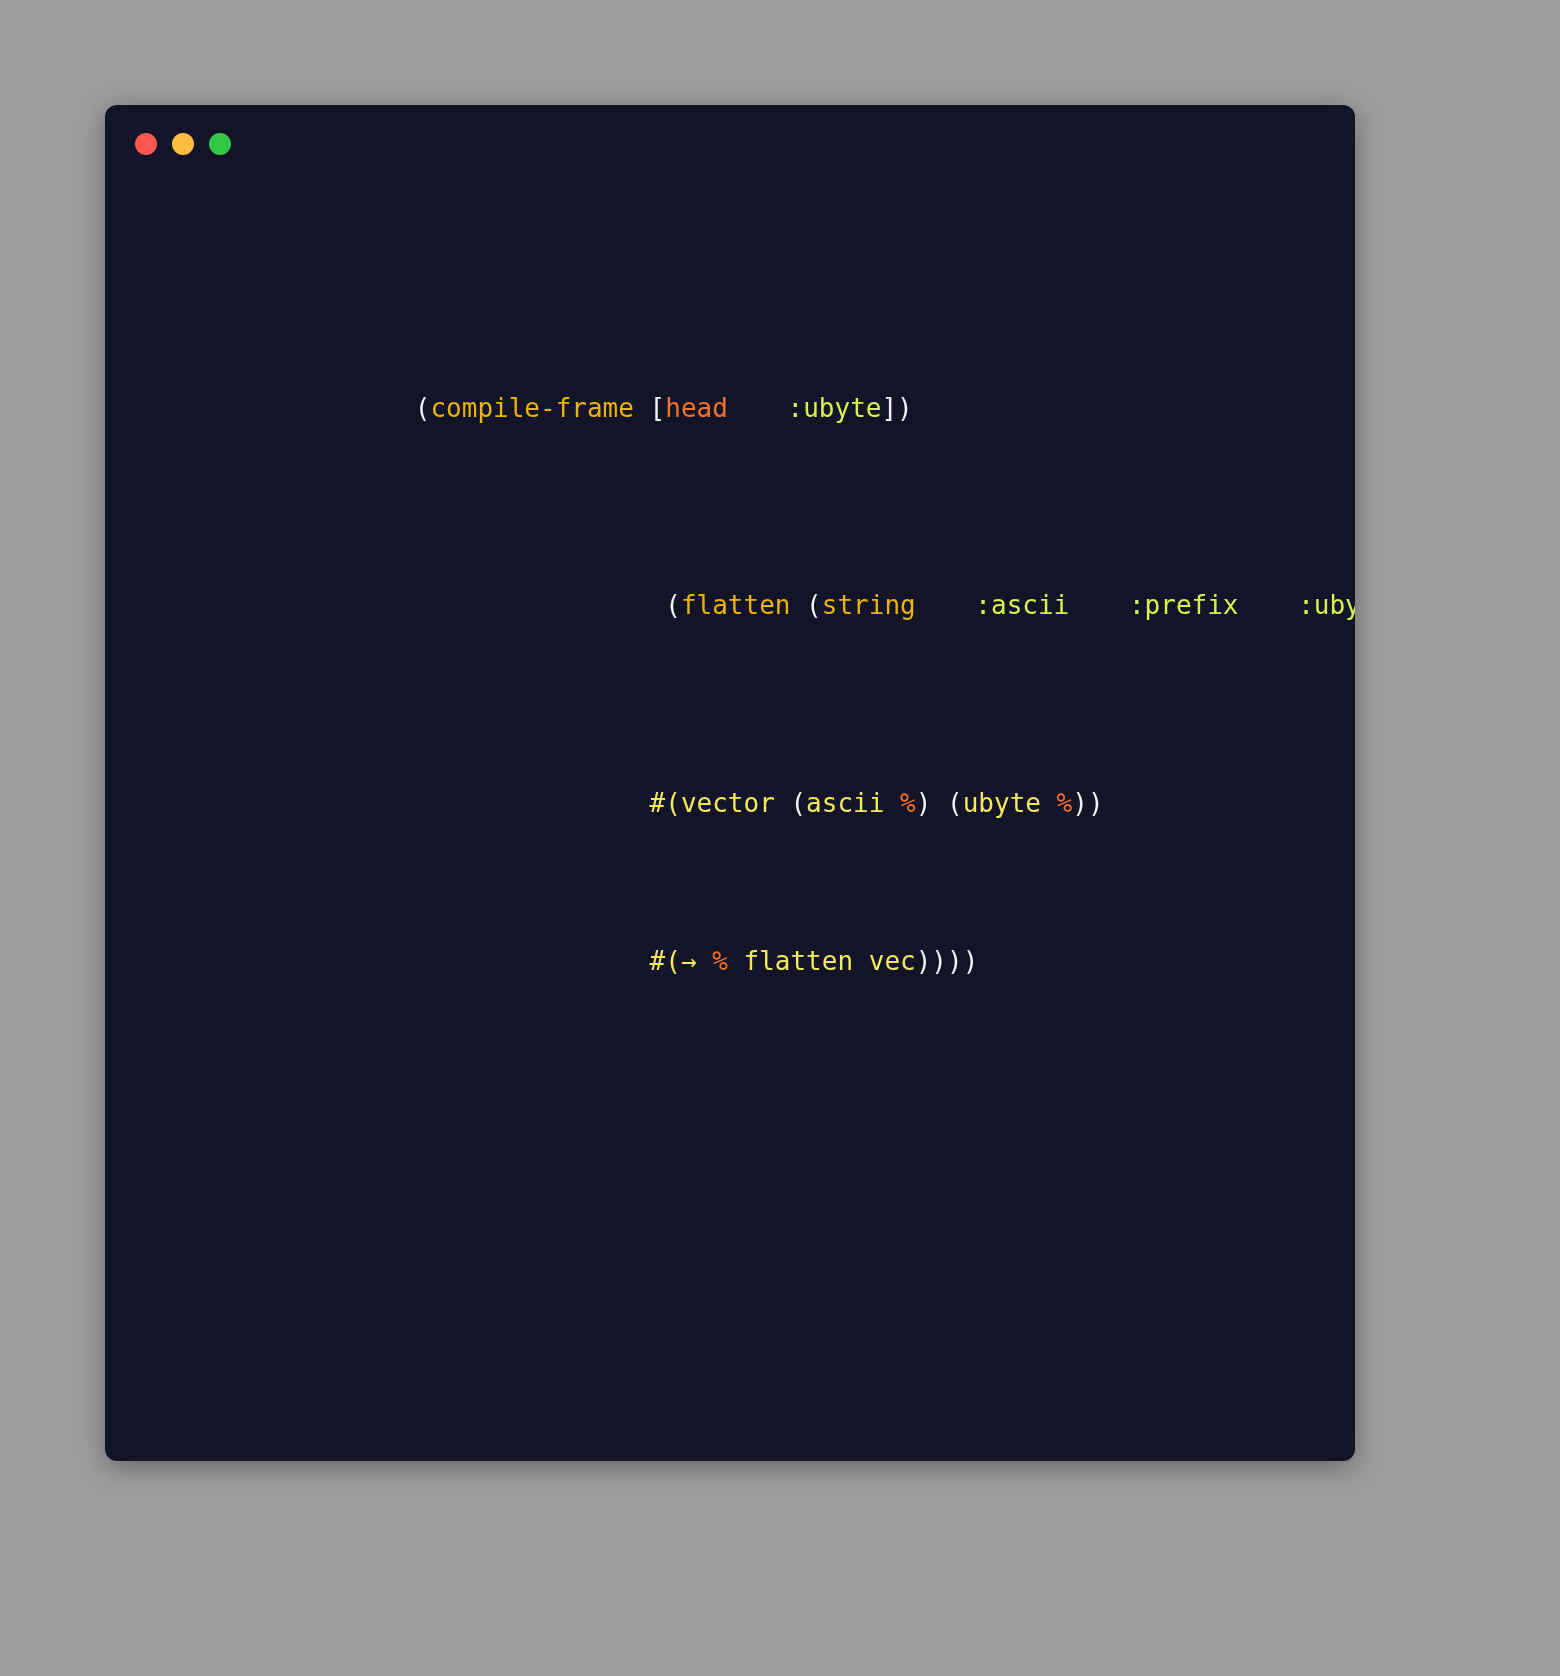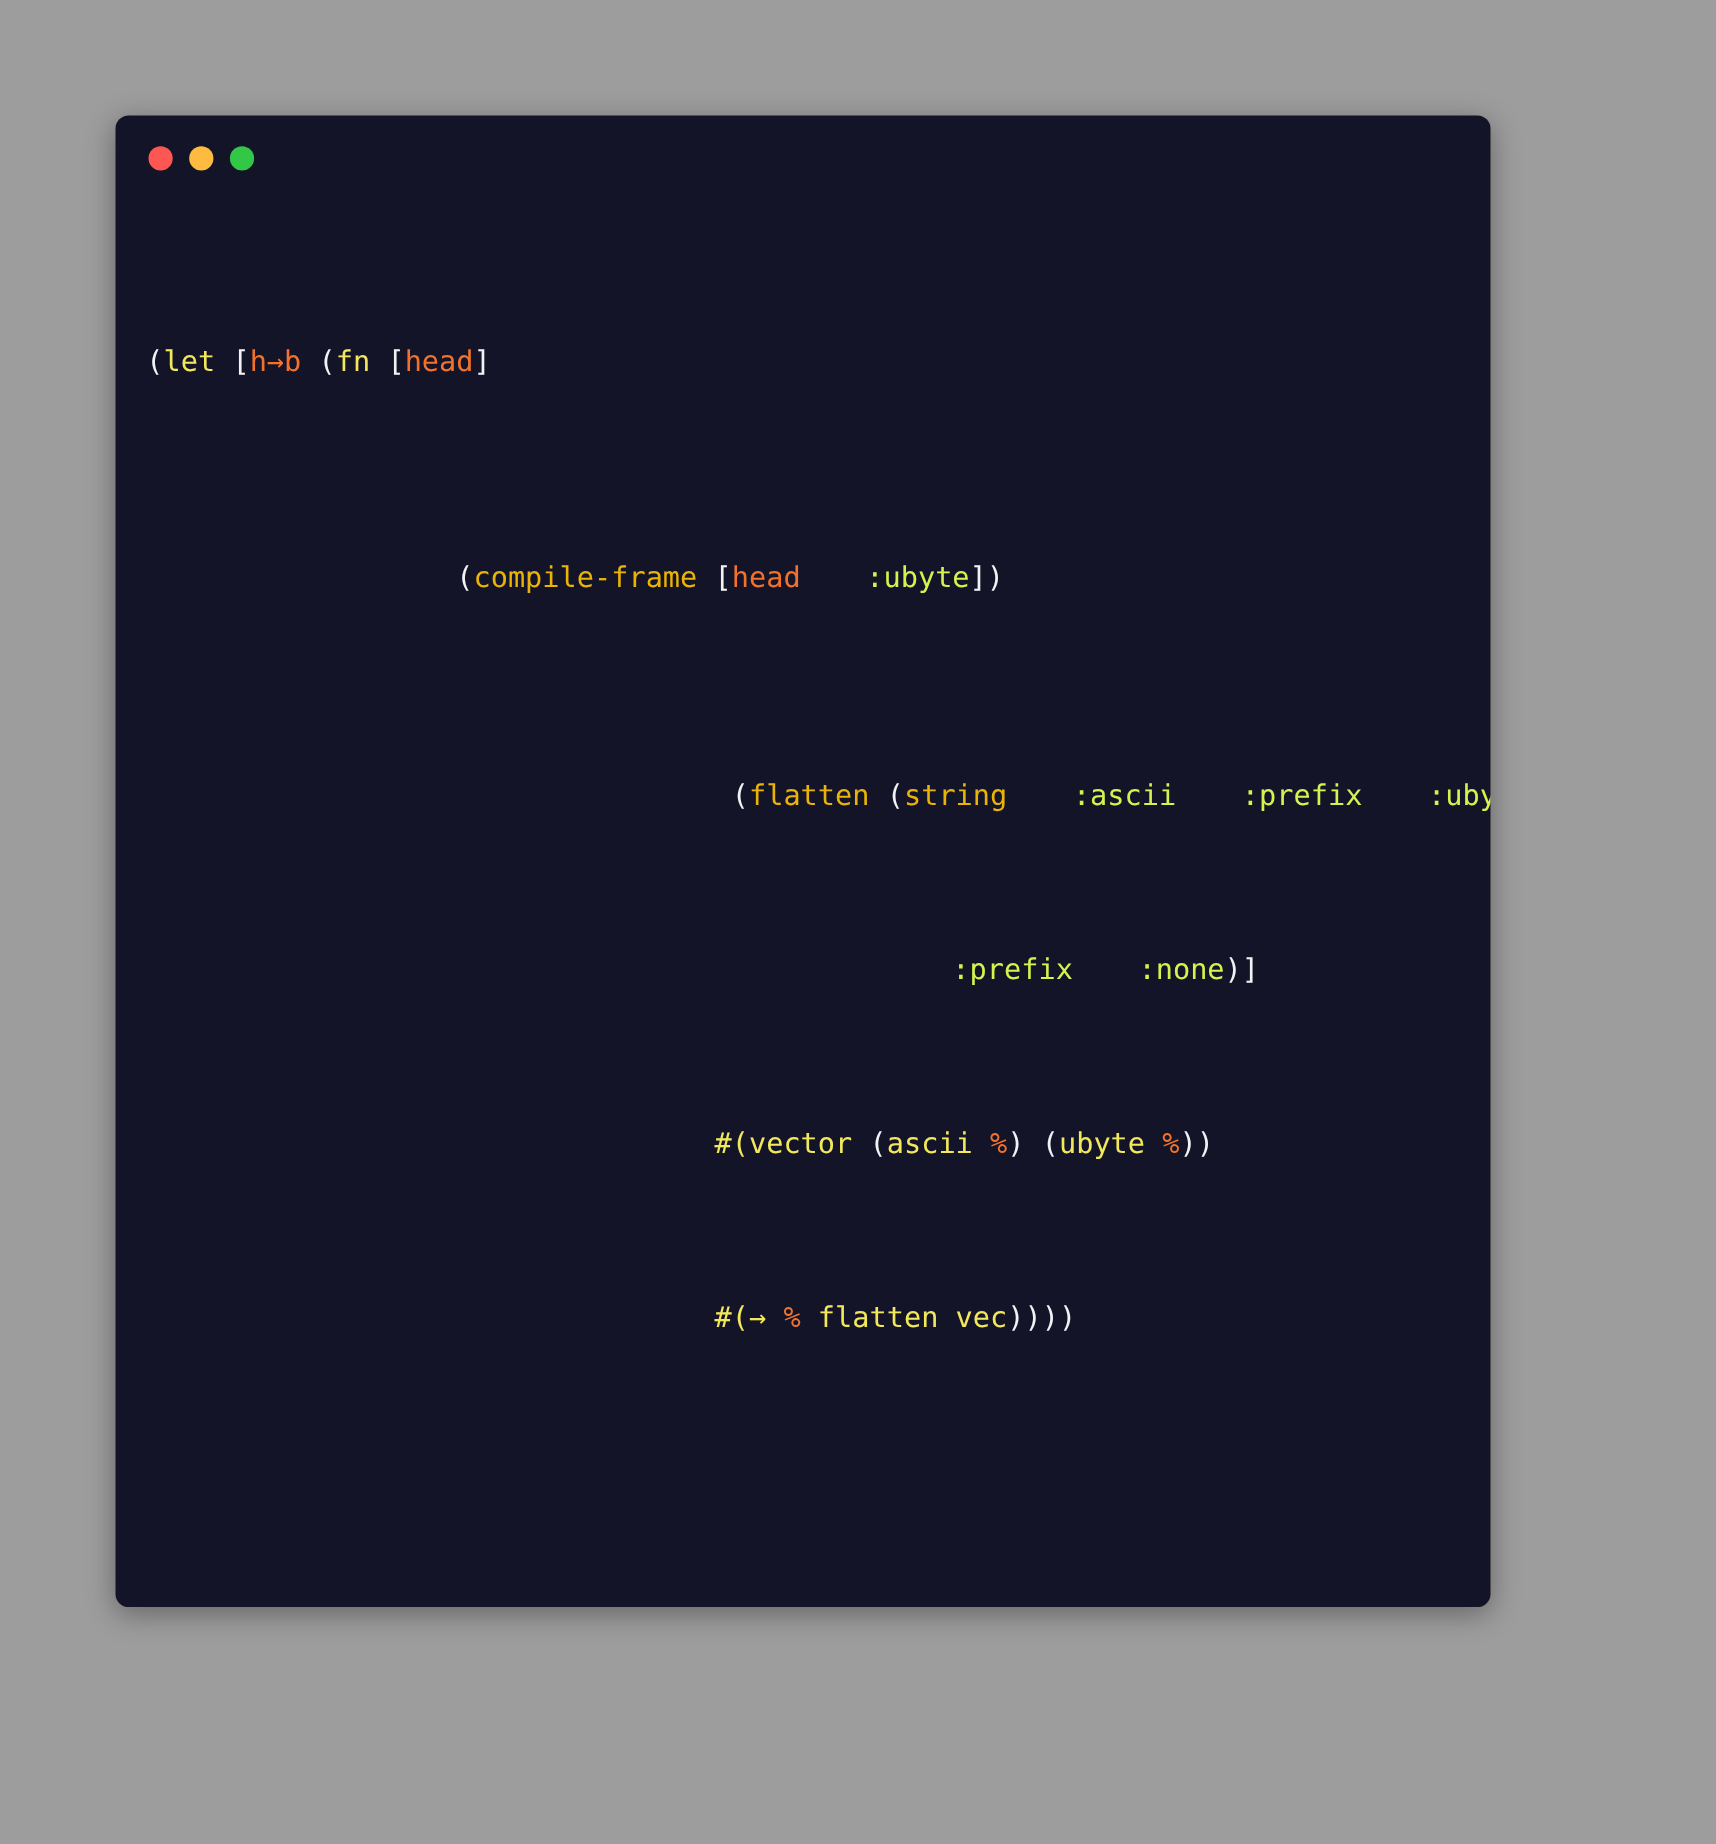--- a/index.html
+++ b/index.html
@@ -74,29 +74,27 @@
   <div class="window">
 
     <div class="titlebar">
       <span class="dot red"></span>
       <span class="dot yellow"></span>
       <span class="dot green"></span>
     </div>
 
     <div class="code body-pad">
 
-      <div class="line"><span class="p">(</span><span class="kw">let</span> <span class="p">[</span><span class="sym">h→b</span> <span class="p">(</span><span class="kw">fn</span> <span class="p">[</span><span class="sym">head</span><span class="p">]</span></div>
 
 
       <div class="line"><span class="p">                  </span><span class="p">(</span><span class="fnc">compile-frame</span> <span class="p">[</span><span class="sym">head</span> <span class="key">:ubyte</span><span class="p">])</span></div>
 
 
       <div class="line"><span class="p">                                  </span><span class="p">(</span><span class="fnc">flatten</span> <span class="p">(</span><span class="fnc">string</span> <span class="key">:ascii</span> <span class="key">:prefix</span> <span class="key">:ubyte</span><span class="p">)</span></div>
 
-      <div class="line"><span class="p">                                            </span><span class="key">:prefix</span> <span class="key">:none</span><span class="p">)]</span></div>
 
       <div class="line"><span class="p">                                 </span><span class="kw">#(</span><span class="kw">vector</span> <span class="p">(</span><span class="kw">ascii</span> <span class="pct">%</span><span class="p">)</span> <span class="p">(</span><span class="kw">ubyte</span> <span class="pct">%</span><span class="p">))</span></div>
 
       <div class="line"><span class="p">                                 </span><span class="kw">#(</span><span class="kw">→</span> <span class="pct">%</span> <span class="kw">flatten</span> <span class="kw">vec</span><span class="p">))))</span></div>
 
       
 
       
 
       

